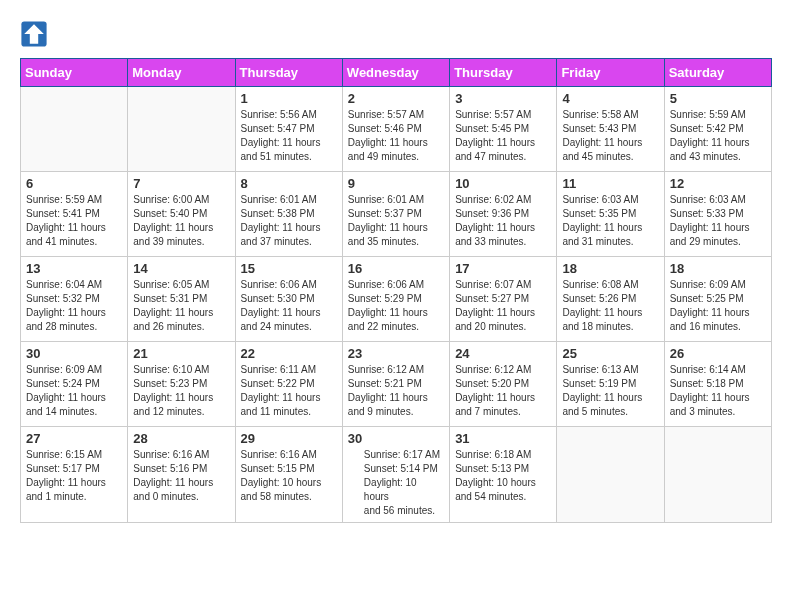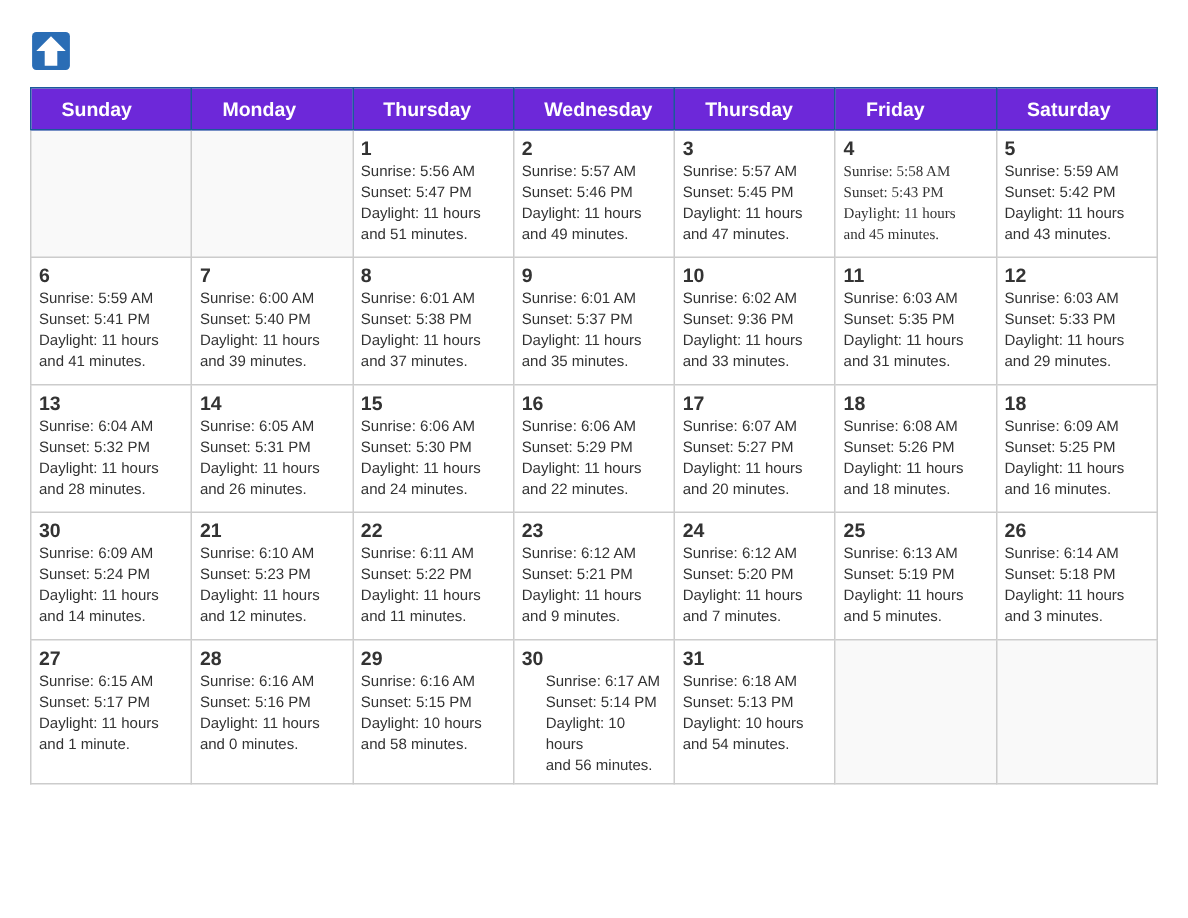--- a/index.html
+++ b/index.html
@@ -45,25 +45,25 @@
     .location {
       font-size: 16px;
       color: #555;
     }
     table {
       width: 100%;
       border-collapse: collapse;
       table-layout: fixed;
     }
     thead th {
-      background: #6d28d9;
+      background: #d946ef;
       color: #fff;
       font-size: 13px;
       font-weight: bold;
-      padding: 6px 20px;
+      padding: 6px 4px;
       text-align: left;
       border: 1px solid #1a5a9a;
     }
     td {
       border: 1px solid #ccc;
       vertical-align: top;
       padding: 4px 5px;
       font-size: 10.5px;
       color: #333;
       height: 85px;
@@ -134,21 +134,21 @@
         </td>
         <td>
           <div class="day-number">3</div>
           <div class="day-info" style="white-space: pre-line;">Sunrise: 5:57 AM
 Sunset: 5:45 PM
 Daylight: 11 hours
 and 47 minutes.</div>
         </td>
         <td>
           <div class="day-number">4</div>
-          <div class="day-info" style="white-space: pre-line; font-family: Liberation Serif, serif;">Sunrise: 5:58 AM
+          <div class="day-info" style="white-space: pre-line;">Sunrise: 5:58 AM
 Sunset: 5:43 PM
 Daylight: 11 hours
 and 45 minutes.</div>
         </td>
         <td>
           <div class="day-number">5</div>
           <div class="day-info" style="white-space: pre-line;">Sunrise: 5:59 AM
 Sunset: 5:42 PM
 Daylight: 11 hours
 and 43 minutes.</div>

